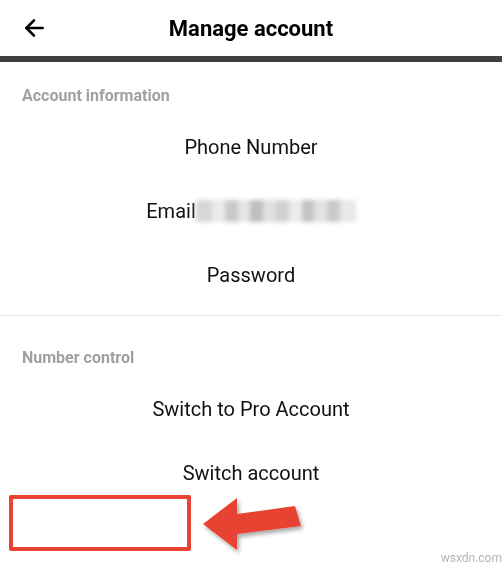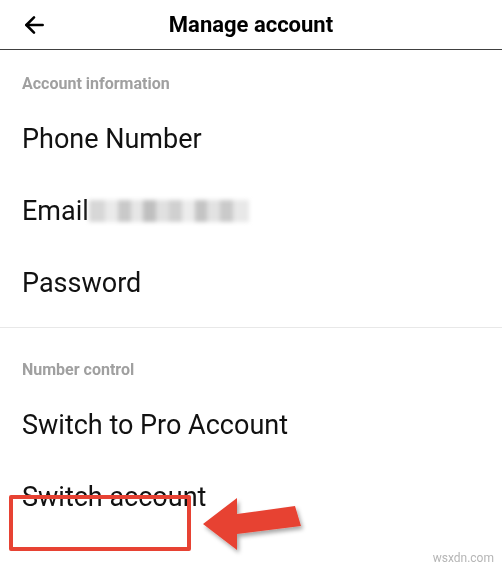--- a/index.html
+++ b/index.html
@@ -7,23 +7,23 @@
       width: 502px;
       height: 571px;
       background: #fff;
       font-family: -apple-system, BlinkMacSystemFont, "Segoe UI", Roboto, sans-serif;
       position: relative;
       overflow: hidden;
     }
     .header {
       display: flex;
       align-items: center;
-      height: 50px;
+      height: 62px;
       padding: 0 20px;
-      border-bottom: 1px solid #404040;
+      border-bottom: 6px solid #404040;
       position: relative;
     }
     .back-icon {
       position: absolute;
       left: 20px;
       top: 50%;
       transform: translateY(-50%);
       width: 28px;
       height: 28px;
       display: flex;
@@ -40,23 +40,23 @@
     }
     .section-header {
       padding: 24px 22px 10px 22px;
       font-size: 16px;
       color: #a0a0a0;
       font-weight: bold;
     }
     .row {
       display: flex;
       align-items: center;
-      justify-content: flex-start;
+      justify-content: center;
       padding: 20px 22px;
-      font-size: 27px;
+      font-size: 20px;
       color: #000;
       cursor: pointer;
     }
     .row-label { color: #111; }
     .email-value {
       width: 160px;
       height: 22px;
       background:
         linear-gradient(90deg,
           #d7d7d7 0 10%, #eaeaea 10% 18%, #c9c9c9 18% 26%,
@@ -81,21 +81,21 @@
       pointer-events: none;
     }
     .arrow-wrap {
       position: absolute;
       left: 195px;
       top: 480px;
       pointer-events: none;
     }
     .watermark {
       position: absolute;
-      right: 8px;
+      right: 0;
       bottom: 6px;
       font-size: 12px;
       color: #b5b5b5;
     }
   </style>
 </head>
 <body>
 
 <div class="header">
   <div class="back-icon">

